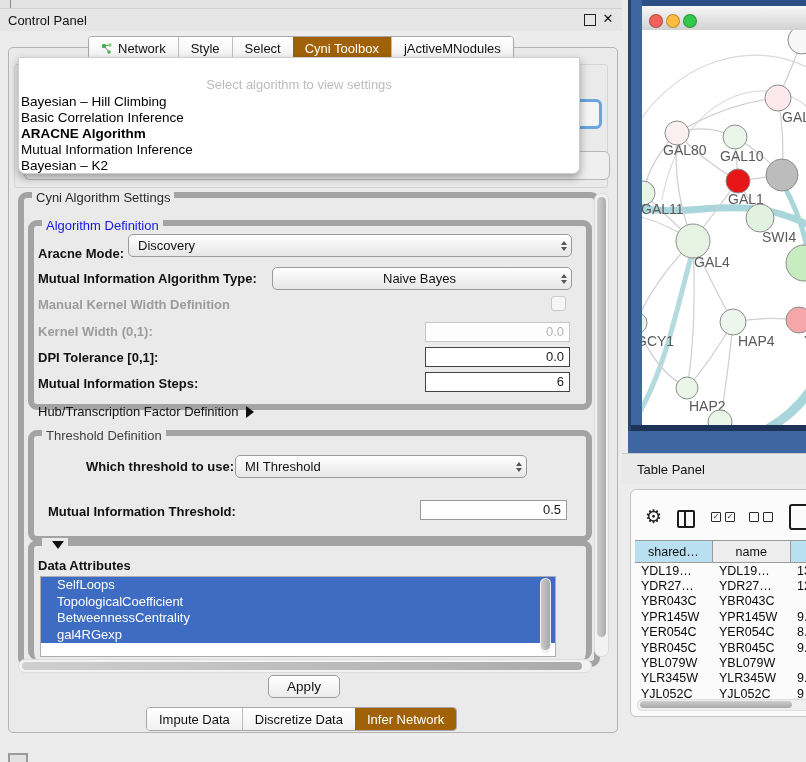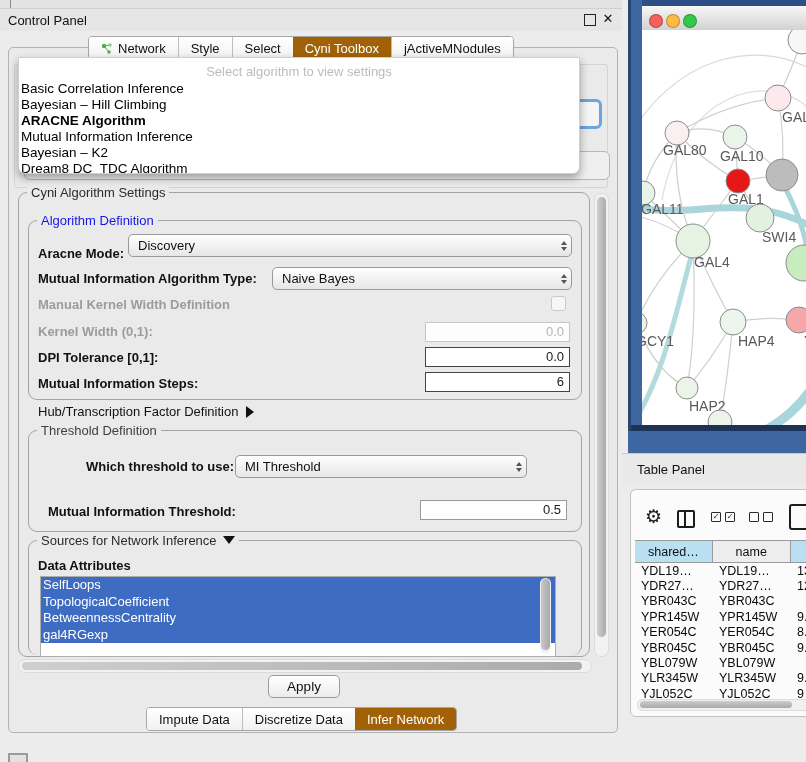--- a/index.html
+++ b/index.html
@@ -22,44 +22,44 @@
   .tab+.tab{border-left:1px solid #bdbdbd}
   .tab.selected{background:#a16207;color:#fff;border-left:none}
   .tab .ticon{margin-right:5px;display:inline-flex}
   
   #bg-group{left:14px;top:64px;width:592px;height:122px;border:1px solid #d4d4d4;border-radius:3px;background:#eaeaea}
   #bg-combo-ring{left:568px;top:99px;width:28px;height:24px;border:3px solid #6aa5dc;border-radius:6px;background:#f4f4f4}
   #bg-combo{left:24px;top:151px;width:570px;height:27px;border:1px solid #b7b7b7;border-radius:6px;background:#efefef;color:#a9a9a9;line-height:27px;padding-left:14px;font-size:13px;overflow:hidden}
   
   #algo-dropdown{left:18px;top:57px;width:560px;height:115px;background:#ffffff;border:1px solid #cfcfcf;
       border-radius:0 0 7px 7px;box-shadow:0 4px 9px rgba(0,0,0,.35);z-index:20;overflow:hidden}
-  #dd-placeholder{text-align:center;color:#bcbcbc;font-size:13px;padding-top:6px;height:17px}
+  #dd-placeholder{text-align:center;color:#bcbcbc;font-size:13px;padding-top:19px;height:17px}
   .dd-item{height:16px;line-height:16px;padding-left:2px;font-size:13.5px;color:#000;white-space:nowrap}
   .dd-item.bold{font-weight:bold}
   
-  .group{position:absolute;border:1px solid #a3a3a3;border-radius:9px}
+  .group{position:absolute;border:6px solid #a3a3a3;border-radius:9px}
   .gtitle{position:absolute;top:-8px;left:8px;background:#eaeaea;padding:0 4px;font-size:13px;white-space:nowrap}
   .blue{color:#1616e8}.green{color:#404040}.dark{color:#2b2b2b}
   .lbl{position:absolute;font-size:13px;color:#111;font-weight:bold;white-space:nowrap}
   .lbl.gray{color:#9c9c9c}
   .combo{position:absolute;height:21px;border:1px solid #9a9a9a;border-radius:5px;background:linear-gradient(#ffffff,#e6e6e6);
          display:flex;align-items:center;font-size:13px;color:#111}
   .combo .cval{flex:1;padding-left:9px;white-space:nowrap;overflow:hidden}
   .stepper{width:14px;height:100%;display:flex;flex-direction:column;align-items:center;justify-content:center;gap:2px}
   .tri-up{width:0;height:0;border-left:3.5px solid transparent;border-right:3.5px solid transparent;border-bottom:4px solid #555}
   .tri-dn{width:0;height:0;border-left:3.5px solid transparent;border-right:3.5px solid transparent;border-top:4px solid #555}
   .field{position:absolute;height:18px;background:#fff;border:1px solid #9a9a9a;font-size:13px;text-align:right;padding:0 5px;line-height:18px}
   .field.strong{border:1.6px solid #444}
   .field.disabled{color:#b5b5b5;border:1px solid #c7c7c7;background:#fdfdfd}
   .checkbox{position:absolute;width:13px;height:13px;border:1px solid #c9c9c9;border-radius:3px;background:#f6f6f6}
   .arrow-right{display:inline-block;width:0;height:0;border-top:6px solid transparent;border-bottom:6px solid transparent;border-left:8px solid #111;margin-left:8px;vertical-align:-2px}
   .arrow-down{display:inline-block;width:0;height:0;border-left:6px solid transparent;border-right:6px solid transparent;border-top:8px solid #111;margin-left:6px;vertical-align:1px}
   
   #attr-list{left:40px;top:576px;width:514px;height:79px;background:#fff;border:1px solid #adadad;overflow:hidden}
-  .attr-item{height:16.5px;line-height:16.5px;color:#fff;padding-left:2px;font-size:13px;white-space:nowrap}
+  .attr-item{height:16.5px;line-height:16.5px;color:#fff;padding-left:16px;font-size:13px;white-space:nowrap}
   #attr-vsb{left:540px;top:578px;width:11px;height:75px;background:#f1f1f1;border-radius:6px}
   #attr-vsb .thumb{position:absolute;left:1px;top:1px;width:9px;height:71px;border-radius:5px;background:linear-gradient(90deg,#c9c9c9,#a8a8a8)}
   
   .sb-track{position:absolute;background:#f2f2f2;border:1px solid #dcdcdc;border-radius:7px}
   .sb-thumb{position:absolute;border-radius:6px;background:linear-gradient(90deg,#cfcfcf,#ababab)}
   
   #apply-btn{left:268px;top:675px;width:70px;height:21px;border:1px solid #9c9c9c;border-radius:5px;
      background:linear-gradient(#ffffff,#ececec);text-align:center;line-height:21px;font-size:13.5px;color:#111}
   #bottom-tabs{left:146px;top:707px;height:22px;display:flex;border:1px solid #a6a6a6;border-radius:4px;background:#fdfdfd;overflow:hidden}
   
@@ -136,22 +136,22 @@
       </div>
     </div>
 
   <div id="bg-group" class="abs"></div>
   <div id="bg-combo-ring" class="abs"></div>
   <div id="bg-combo" class="abs">galFiltered.sif default node</div>
 
   <div id="algo-dropdown" class="abs">
     <div id="dd-placeholder">Select algorithm to view settings</div>
     <div id="dd-items">
+        <div class="dd-item">Bayesian – Hill Climbing</div>
         <div class="dd-item">Basic Correlation Inference</div>
-        <div class="dd-item">Bayesian – Hill Climbing</div>
         <div class="dd-item bold">ARACNE Algorithm</div>
         <div class="dd-item">Mutual Information Inference</div>
         <div class="dd-item">Bayesian – K2</div>
         <div class="dd-item">Dream8 DC_TDC Algorithm</div>
       </div>
   </div>
 
   <div class="group" style="left:18px;top:192px;width:570px;height:463px;">
     <span class="gtitle dark">Cyni Algorithm Settings</span>
   </div>
@@ -161,21 +161,21 @@
   </div>
   <span class="lbl" style="left:38px;top:246px;">Aracne Mode:</span>
   <div class="combo" style="left:128px;top:234px;width:442px;">
     <span class="cval">Discovery</span>
     <span class="stepper">
         <span class="tri-up"></span>
         <span class="tri-dn"></span>
       </span>
   </div>
   <span class="lbl" style="left:38px;top:271px;">Mutual Information Algorithm Type:</span>
-  <div class="combo" style="left:272px;top:267px;width:298px;">
+  <div class="combo" style="left:272px;top:267px;width:298px;text-align:center;">
     <span class="cval">Naive Bayes</span>
     <span class="stepper">
         <span class="tri-up"></span>
         <span class="tri-dn"></span>
       </span>
   </div>
   <span class="lbl gray" style="left:38px;top:297px;">Manual Kernel Width Definition</span>
   <div class="checkbox" style="left:551px;top:296px;"></div>
   <span class="lbl gray" style="left:38px;top:324px;">Kernel Width (0,1):</span>
   <div class="field disabled" style="left:425px;top:322px;width:133px;">0.0</div>
@@ -194,21 +194,21 @@
     <span class="cval">MI Threshold</span>
     <span class="stepper">
         <span class="tri-up"></span>
         <span class="tri-dn"></span>
       </span>
   </div>
   <span class="lbl" style="left:48px;top:504px;">Mutual Information Threshold:</span>
   <div class="field" style="left:420px;top:500px;width:135px;">0.5</div>
 
   <div class="group" style="left:28px;top:540px;width:552px;height:114px;border-bottom:none;">
-    <span class="gtitle dark"><span>Sources for Network Inference</span><span class="arrow-down"></span></span>
+    <span class="gtitle dark"><span class="arrow-down"></span></span>
   </div>
   <span class="lbl" style="left:38px;top:558px;">Data Attributes</span>
   <div id="attr-list" class="abs">
       <div class="attr-item" style="background: rgb(61, 108, 194);">SelfLoops</div>
       <div class="attr-item" style="background: rgb(61, 108, 194);">TopologicalCoefficient</div>
       <div class="attr-item" style="background: rgb(61, 108, 194);">BetweennessCentrality</div>
       <div class="attr-item" style="background: rgb(61, 108, 194);">gal4RGexp</div>
     </div>
   <div id="attr-vsb" class="abs">
       <div class="thumb"></div>

